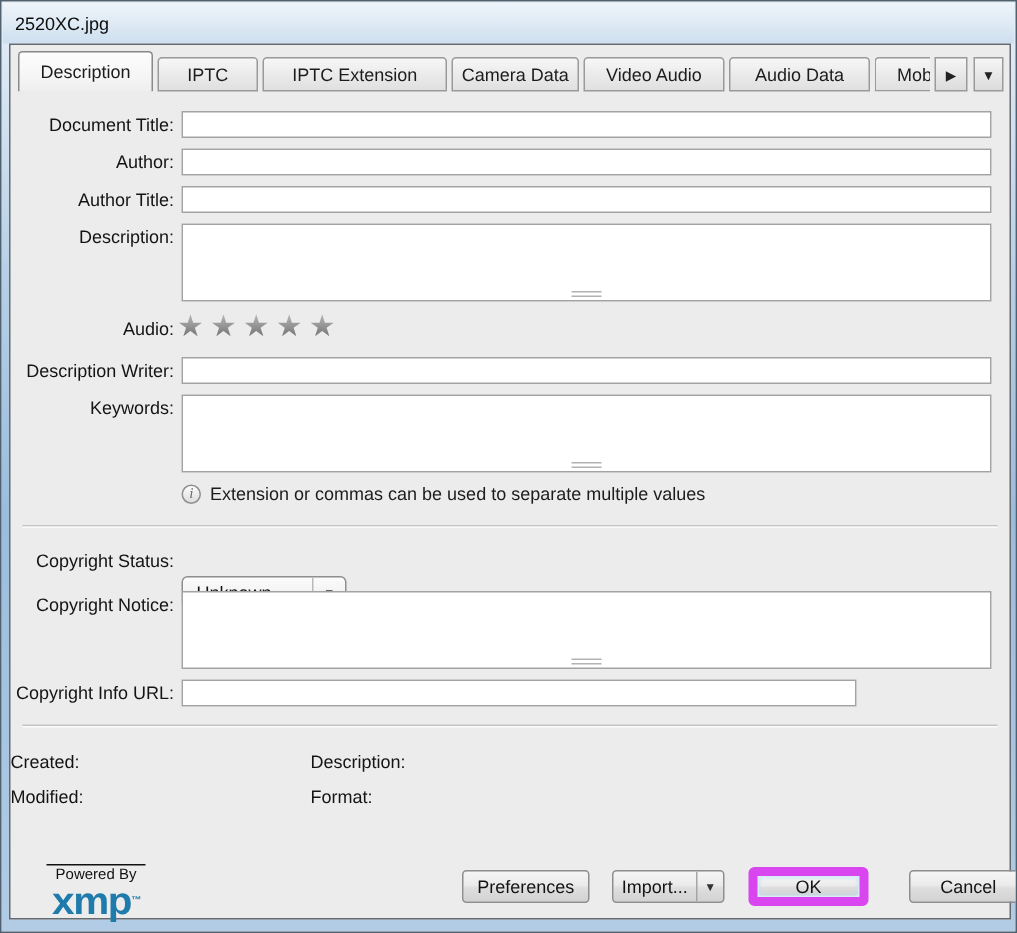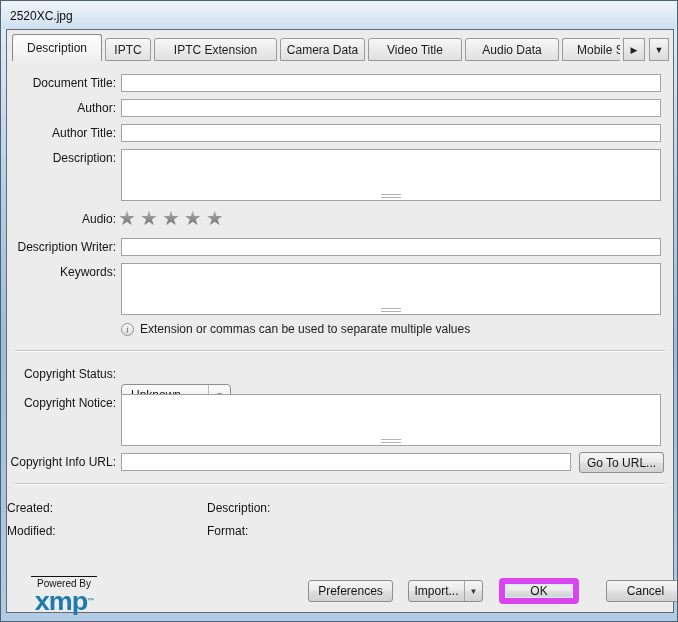--- a/index.html
+++ b/index.html
@@ -124,24 +124,24 @@
 
 <div class="window">
   <div class="titlebar">
     <span>2520XC.jpg</span>
   </div>
 
   <div class="dialog">
 
     <div class="tabbar">
       <div class="tab active" style="width:90px">Description</div>
-      <div class="tab" style="width:46px">IPTC</div>
+      <div class="tab" style="width:67px">IPTC</div>
       <div class="tab" style="width:123px">IPTC Extension</div>
       <div class="tab" style="width:85px">Camera Data</div>
-      <div class="tab" style="width:94px">Video Title</div>
+      <div class="tab" style="width:94px">Video Audio</div>
       <div class="tab" style="width:94px">Audio Data</div>
       <div class="tab clipped">Mobile SW</div>
       <div class="tab-scroll next">▶</div>
       <div class="tab-scroll more">▼</div>
     </div>
 
     <div class="row-label" style="top:46px">Document Title:</div>
     <input class="field" style="top: 44px;" value="">
 
     <div class="row-label" style="top:71px">Author:</div>
@@ -188,21 +188,20 @@
     </div>
 
     <div class="row-label" style="top:366px">Copyright Notice:</div>
     <div class="ta-wrap" style="top:364px;height:52px">
       <textarea style=""></textarea>
       <div class="grip"></div>
     </div>
 
     <div class="row-label" style="top:425px">Copyright Info URL:</div>
     <input class="field" style="top: 423px; width: 450px;" value="">
-    <div class="btn gotourl" style="top:422px">Go To URL...</div>
 
     <div class="separator" style="top:453px"></div>
 
     <div class="meta-label" style="top:471px;left:0;width:99px">Created:</div>
     <div class="meta-label" style="top:471px;left:200px;width:191px">Description:</div>
     <div class="meta-label" style="top:494px;left:0;width:99px">Modified:</div>
     <div class="meta-label" style="top:494px;left:200px;width:191px">Format:</div>
 
     <div class="logo">
       <span class="pb">Powered By</span>

